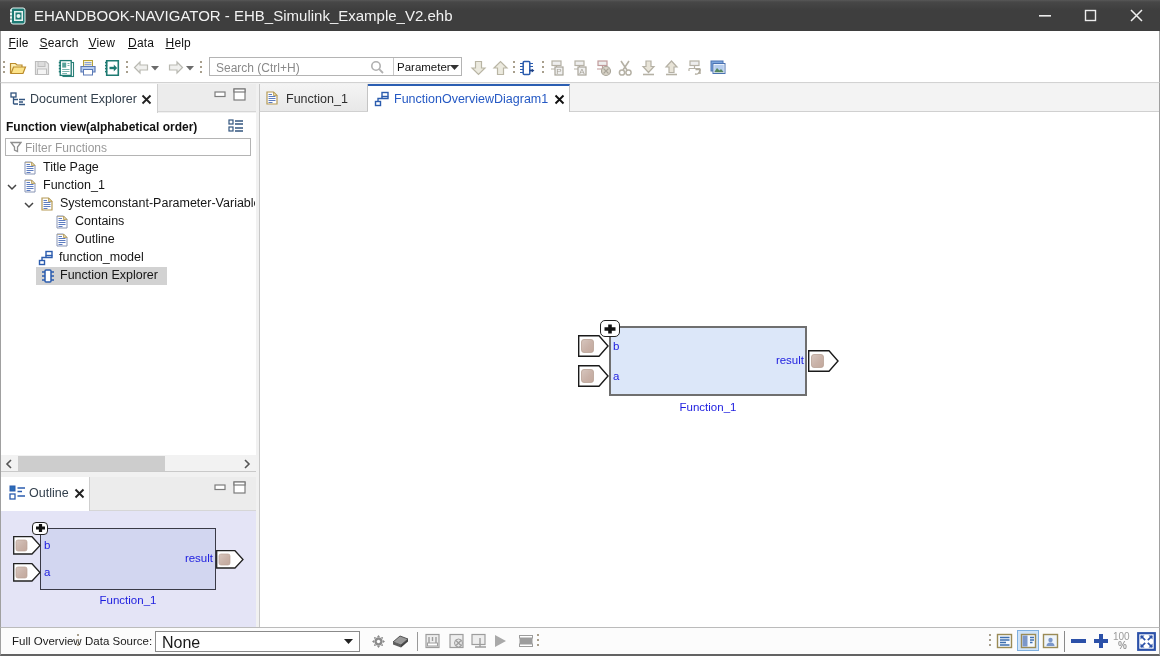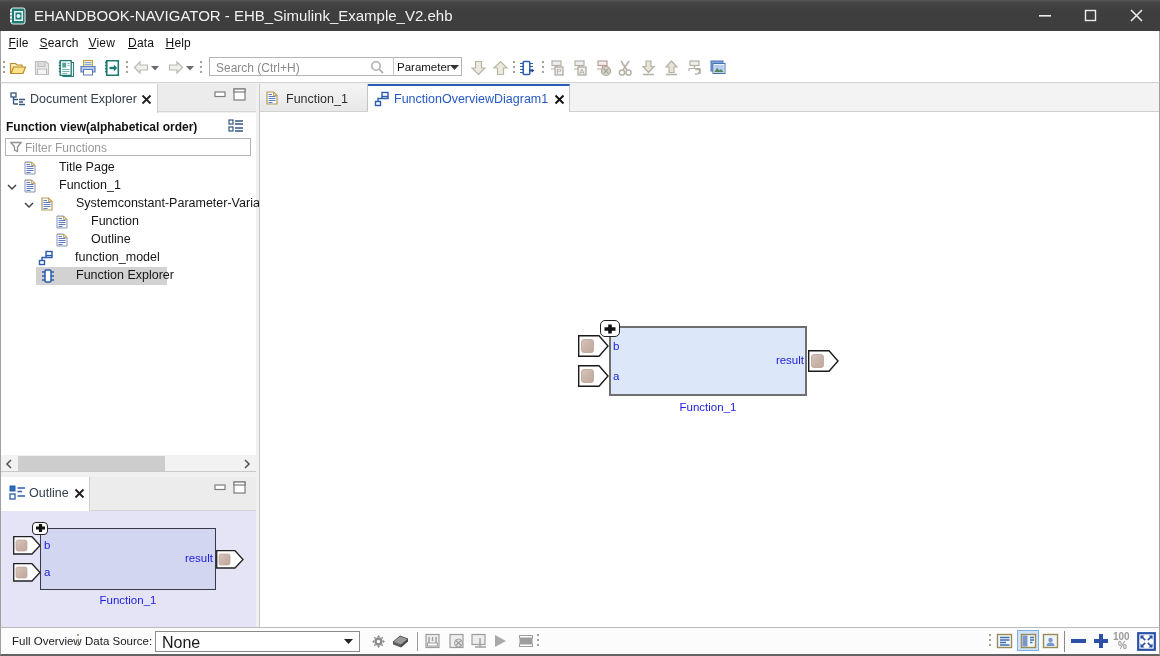--- a/index.html
+++ b/index.html
@@ -30,21 +30,21 @@
 
 #workbench { left:0; top:82px; width:1160px; height:545px; background:#f1f1f1; border-top:1px solid #d2d2d2; border-left:1px solid #a0a0a0; border-right:1px solid #a0a0a0;}
 
 
 #explorer-header { left:1px; top:84px; width:255px; height:28px; background:#ececec; border-bottom:1px solid #d6d6d6; }
 #explorer-tab { left:1px; top:84px; width:157px; height:29px; background:#fff; border-right:1px solid #cfcfcf; }
 #explorer-body { left:1px; top:113px; width:255px; height:342px; background:#fff; }
 #fview-label { left:6px; top:120px; font-size:12px; font-weight:bold; color:#111; }
 #filterbox { left:5px; top:138px; width:246px; height:18px; border:1px solid #b4b4b4; background:#fff; }
 #filtertext { left:25px; top:141px; font-size:12px; color:#9a9a9a; }
-.treerow { left:17px; width:254px; height:18px; overflow:hidden; font-size:12.5px; color:#161616; }
+.treerow { left:1px; width:254px; height:18px; overflow:hidden; font-size:12.5px; color:#161616; }
 .treetext { position:absolute; top:1px; white-space:nowrap; }
 #hscroll { left:1px; top:455px; width:255px; height:17px; background:#f2f2f2; border-bottom:1px solid #c9c9c9; }
 #hthumb { left:18px; top:456px; width:147px; height:15px; background:#cdcdcd; }
 
 
 #outline-header { left:1px; top:477px; width:255px; height:34px; background:#ececec; border-bottom:1px solid #d6d6d6;}
 #outline-tab { left:1px; top:477px; width:89px; height:35px; background:#fff; border-right:1px solid #cfcfcf; }
 #outline-body { left:1px; top:511px; width:255px; height:116px; background:#e4e4f6; }
 
 
@@ -273,21 +273,21 @@
 <div class="abs treerow" style="top:159px">
     <span class="treetext" style="left:42px">Title Page</span>
   </div>
 <div class="abs treerow" style="top:177px">
     <span class="treetext" style="left:42px">Function_1</span>
   </div>
 <div class="abs treerow" style="top:195px">
     <span class="treetext" style="left:59px">Systemconstant-Parameter-Variable-C</span>
   </div>
 <div class="abs treerow" style="top:213px">
-    <span class="treetext" style="left:74px">Function</span>
+    <span class="treetext" style="left:74px">Contains</span>
   </div>
 <div class="abs treerow" style="top:231px">
     <span class="treetext" style="left:74px">Outline</span>
   </div>
 <div class="abs treerow" style="top:249px">
     <span class="treetext" style="left:58px">function_model</span>
   </div>
 <div class="abs" style="left:36px;top:267px;width:131px;height:18px;background:#d2d2d2"></div>
 <div class="abs treerow" style="top:267px">
     <span class="treetext" style="left:59px">Function Explorer</span>
@@ -487,21 +487,21 @@
 <svg class="abs" style="left:1042px;top:633px" width="17" height="16" viewBox="0 0 17 16">
   <rect x="1.5" y="1.5" width="14" height="13" fill="#eef4fb" stroke="#9b8b55" stroke-width="1.4"></rect>
   <circle cx="8.5" cy="7" r="2.2" fill="#7b97c9"></circle>
   <path d="M4.5 13 Q4.5 9.5 8.5 9.5 Q12.5 9.5 12.5 13 Z" fill="#7b97c9"></path>
 </svg>
 <div class="abs" style="left:1064px;top:631px;width:1px;height:21px;background:#8a8a8a"></div>
 <div class="abs" style="left:1071px;top:639px;width:15px;height:4px;background:#2b50a8"></div>
 <svg class="abs" style="left:1093px;top:633px" width="16" height="16">
     <path d="M8 1 V15 M1 8 H15" stroke="#2b50a8" stroke-width="4"></path>
   </svg>
-<div class="abs" style="left:1113px;top:631px;width:20px;height:10px;font-size:10px;color:#9a9a9a;font-weight:bold;letter-spacing:0">100</div>
+<div class="abs" style="left:1113px;top:631px;width:20px;height:10px;font-size:10px;color:#9a9a9a;font-weight:normal;letter-spacing:0">100</div>
 <div class="abs" style="left:1118px;top:640px;width:20px;height:10px;font-size:10px;color:#9a9a9a;font-weight:bold">%</div>
 <svg class="abs" style="left:1137px;top:632px" width="19" height="19" viewBox="0 0 19 19">
   <rect x="1.2" y="1.2" width="16.6" height="16.6" fill="#fff" stroke="#2b50a8" stroke-width="2.2"></rect>
   <path d="M4 4 L8.2 8.2 M15 4 L10.8 8.2 M4 15 L8.2 10.8 M15 15 L10.8 10.8" stroke="#2b50a8" stroke-width="1.7"></path>
   <path d="M3.5 3.5 h4 l-4 4 Z M15.5 3.5 v4 l-4 -4 Z M3.5 15.5 v-4 l4 4 Z M15.5 15.5 h-4 l4 -4 Z" fill="#2b50a8"></path>
 </svg>
 
 <svg width="0" height="0">
 <defs>
 <linearGradient id="psq" x1="0" y1="0" x2="1" y2="1">

